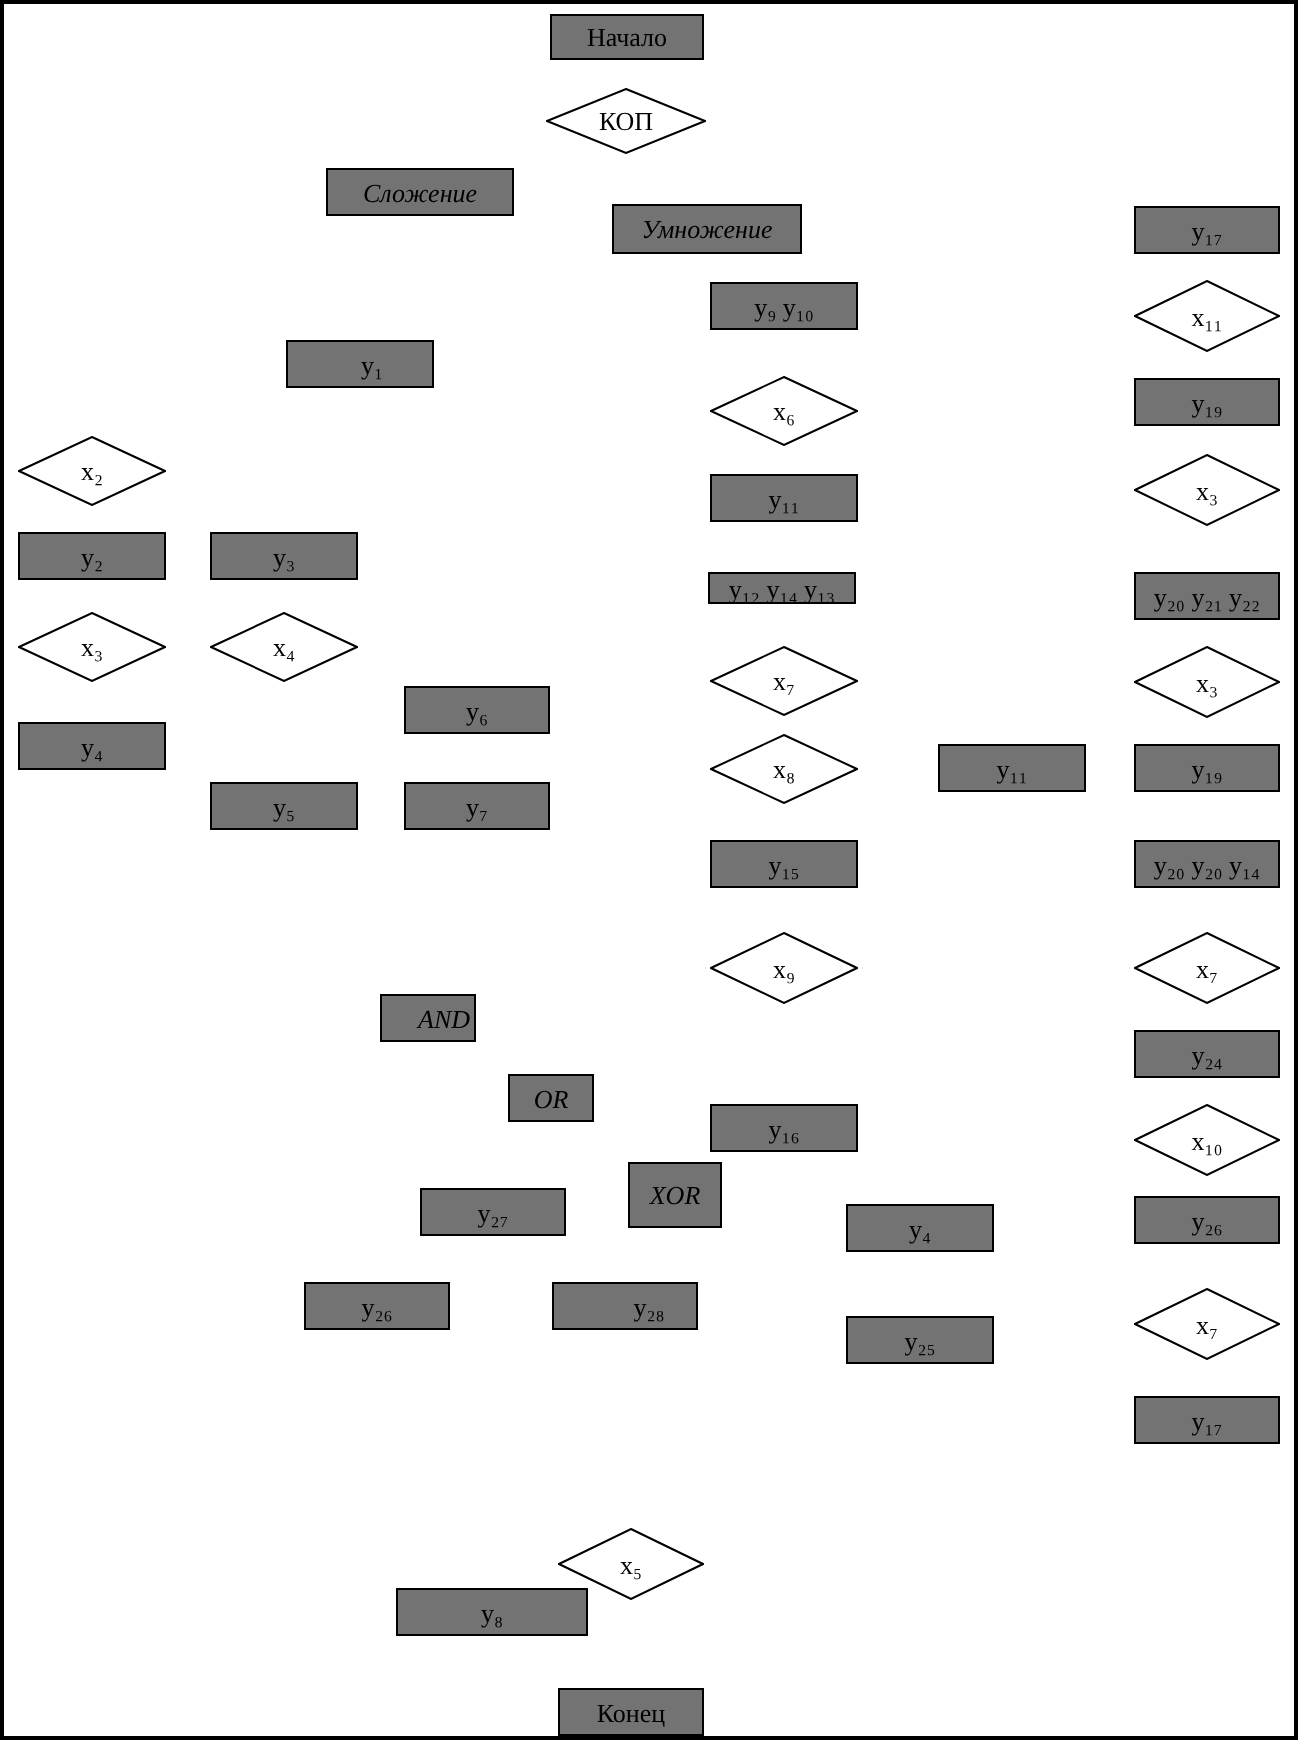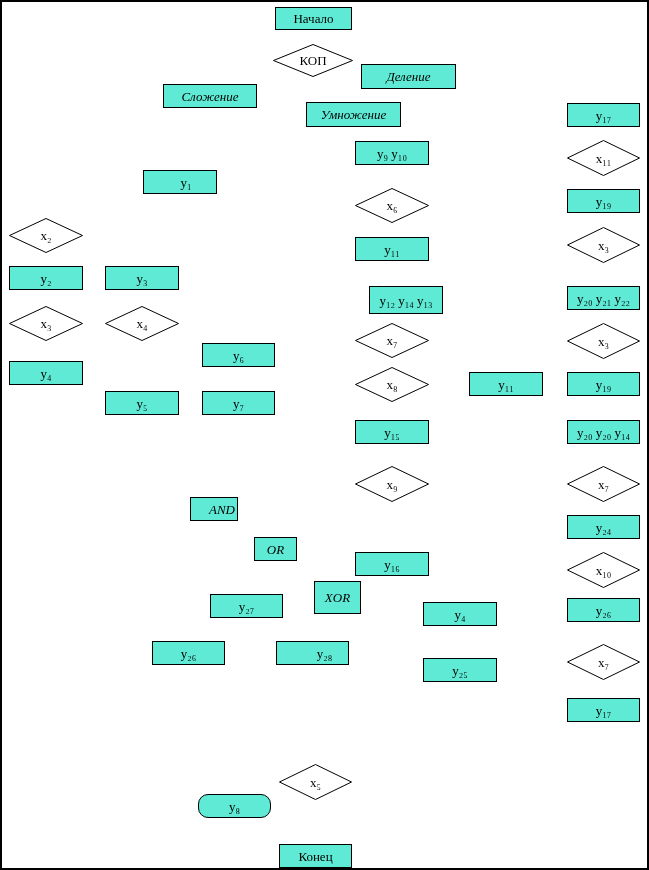--- a/index.html
+++ b/index.html
@@ -21,21 +21,21 @@
   .node {
     position: absolute;
     display: flex;
     align-items: center;
     justify-content: center;
     font-size: 13px;
     line-height: 1;
   }
   .node.rect {
     border: 1px solid #000000;
-    background: #5eead4;
+    background: #737373;
     box-sizing: border-box;
   }
   .node.diamond {
     background: transparent;
   }
   .node.diamond svg {
     position: absolute;
     left: 0;
     top: 0;
   }
@@ -54,23 +54,20 @@
 <div class="canvas">
     <div class="node rect" style="left: 273px; top: 5px; width: 77px; height: 23px;">
       <span class="node-label">Начало</span>
     </div>
     <div class="node diamond" style="left: 271px; top: 42px; width: 80px; height: 33px;">
       <svg width="80" height="33" viewBox="0 0 80 33">
         <polygon points="40,0.5 79.5,16.5 40,32.5 0.5,16.5" fill="#ffffff" stroke="#000000" stroke-width="1"></polygon>
       </svg>
       <span class="node-label">КОП</span>
     </div>
-    <div class="node rect italic" style="left: 359px; top: 62px; width: 95px; height: 25px;">
-      <span class="node-label">Деление</span>
-    </div>
     <div class="node rect italic" style="left: 161px; top: 82px; width: 94px; height: 24px;">
       <span class="node-label">Сложение</span>
     </div>
     <div class="node rect italic" style="left: 304px; top: 100px; width: 95px; height: 25px;">
       <span class="node-label">Умножение</span>
     </div>
     <div class="node rect" style="left: 565px; top: 101px; width: 73px; height: 24px;">
       <span class="node-label">у₁₇</span>
     </div>
     <div class="node rect" style="left: 353px; top: 139px; width: 74px; height: 24px;">
@@ -108,21 +105,21 @@
     </div>
     <div class="node rect" style="left: 353px; top: 235px; width: 74px; height: 24px;">
       <span class="node-label">у₁₁</span>
     </div>
     <div class="node rect" style="left: 7px; top: 264px; width: 74px; height: 24px;">
       <span class="node-label">у₂</span>
     </div>
     <div class="node rect" style="left: 103px; top: 264px; width: 74px; height: 24px;">
       <span class="node-label">у₃</span>
     </div>
-    <div class="node rect" style="left: 367px; top: 284px; width: 74px; height: 28px;">
+    <div class="node rect" style="left: 352px; top: 284px; width: 74px; height: 16px;">
       <span class="node-label">у₁₂ у₁₄ у₁₃</span>
     </div>
     <div class="node rect" style="left: 565px; top: 284px; width: 73px; height: 24px;">
       <span class="node-label">у₂₀ у₂₁ у₂₂</span>
     </div>
     <div class="node diamond" style="left: 7px; top: 304px; width: 74px; height: 35px;">
       <svg width="74" height="35" viewBox="0 0 74 35">
         <polygon points="37,0.5 73.5,17.5 37,34.5 0.5,17.5" fill="#ffffff" stroke="#000000" stroke-width="1"></polygon>
       </svg>
       <span class="node-label">х₃</span>
@@ -234,19 +231,19 @@
     </div>
     <div class="node rect" style="left: 565px; top: 696px; width: 73px; height: 24px;">
       <span class="node-label">у₁₇</span>
     </div>
     <div class="node diamond" style="left: 277px; top: 762px; width: 73px; height: 36px;">
       <svg width="73" height="36" viewBox="0 0 73 36">
         <polygon points="36.5,0.5 72.5,18 36.5,35.5 0.5,18" fill="#ffffff" stroke="#000000" stroke-width="1"></polygon>
       </svg>
       <span class="node-label">х₅</span>
     </div>
-    <div class="node rect" style="left: 196px; top: 792px; width: 73px; height: 24px; border-radius: 10px;">
+    <div class="node rect" style="left: 196px; top: 792px; width: 96px; height: 24px;">
       <span class="node-label">у₈</span>
     </div>
     <div class="node rect" style="left: 277px; top: 842px; width: 73px; height: 24px;">
       <span class="node-label">Конец</span>
     </div>
   </div>
 
 </body></html>

